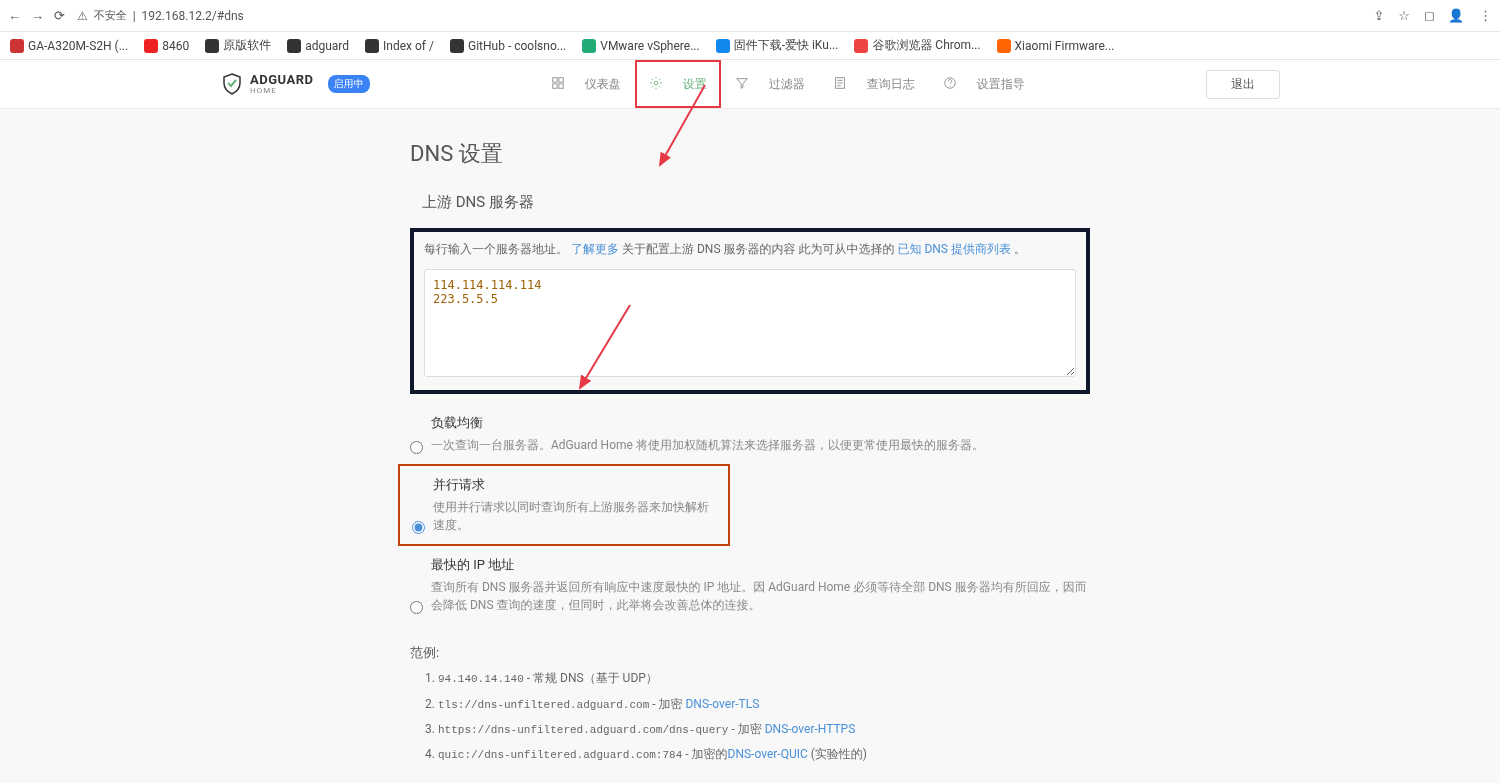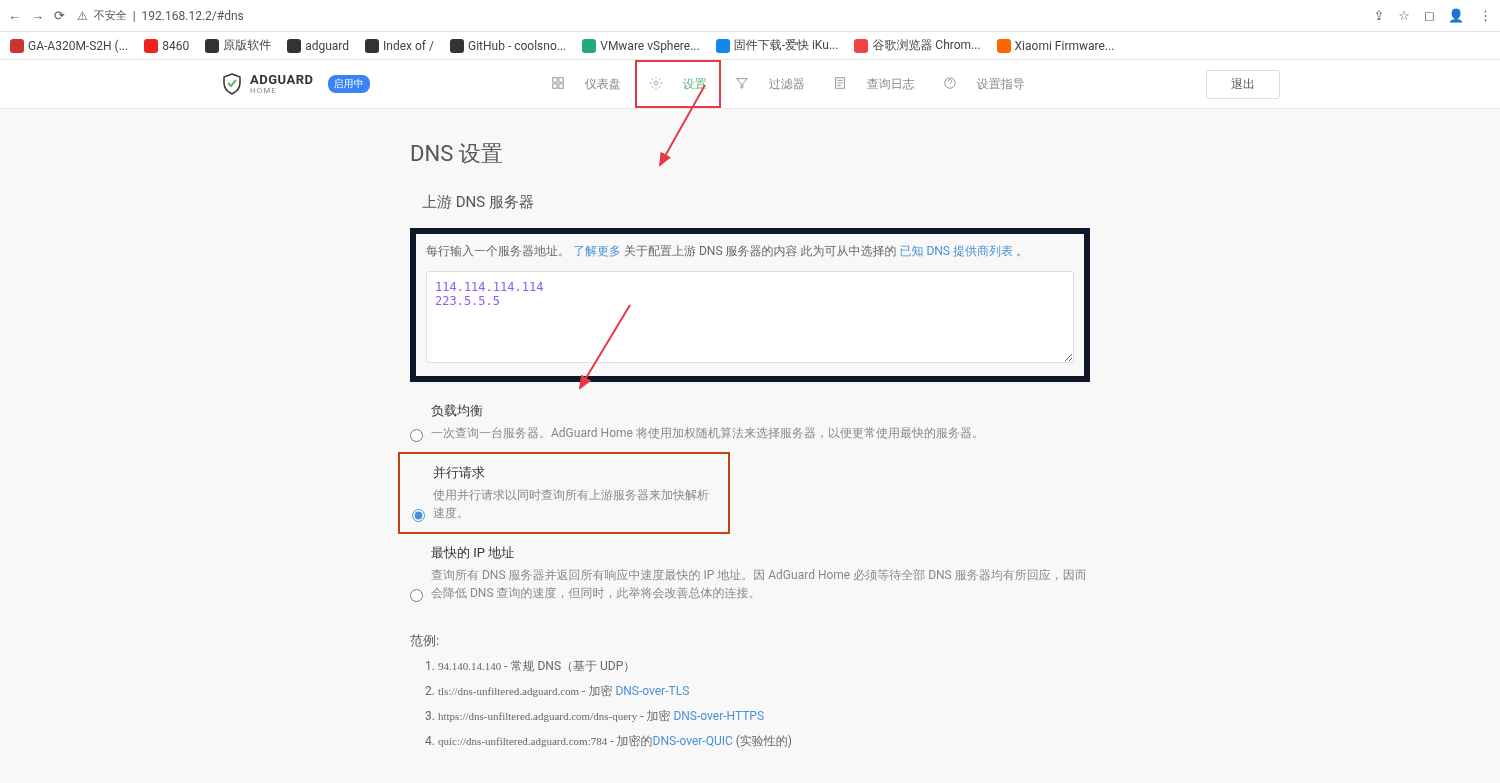--- a/index.html
+++ b/index.html
@@ -24,33 +24,33 @@
 .nav a{display:flex;align-items:center;gap:20px;padding:0 12px;height:48px;color:#888;font-size:12px;cursor:pointer;border:2px solid transparent}
 .nav a.active{color:#67b279}
 .nav a.highlighted{border:2px solid #e63946}
 .nav a svg{width:14px;height:14px}
 .logout-btn{border:1px solid #ddd;background:#fff;padding:5px 24px;font-size:12px;color:#555;border-radius:3px;cursor:pointer}
 .container{max-width:700px;margin:0 auto;padding:20px 10px}
 h1.page-title{font-size:22px;font-weight:400;color:#555;margin:10px 0 24px}
 h4.section-title{font-size:15px;font-weight:400;color:#555;margin:0 12px 16px}
 .hint{font-size:12px;color:#666;line-height:1.6;margin-bottom:4px}
 .hint a{color:#4a90d9;text-decoration:none}
-.upstream-box{border:6px solid #0f172a;padding:8px 10px 10px;margin-bottom:10px}
-textarea.servers{width:100%;height:92px;border:1px solid #ddd;border-radius:3px;padding:8px;font-family:Menlo,Consolas,monospace;font-size:12px;color:#8b5cf6;resize:vertical;margin-top:6px}
+.upstream-box{border:4px solid #0f172a;padding:8px 10px 10px;margin-bottom:10px}
+textarea.servers{width:100%;height:108px;border:1px solid #ddd;border-radius:3px;padding:8px;font-family:Menlo,Consolas,monospace;font-size:12px;color:#a16207;resize:vertical;margin-top:6px}
 .radio-group{margin:10px 0}
 .radio-item{padding:10px 0;position:relative}
 .radio-item.boxed{border:2px solid #c2410c;padding:10px 12px;margin-left:-12px;margin-right:360px}
 .radio-item label{display:flex;align-items:flex-end;gap:8px;cursor:pointer}
 .radio-item input[type=radio]{margin-top:2px;accent-color:#4a90d9}
 .radio-item .r-title{font-size:13px;color:#333}
 .radio-item .r-desc{font-size:12px;color:#888;margin-top:4px;line-height:1.5}
 .examples-title{font-size:13px;color:#555;margin:20px 0 8px}
 ol.examples{list-style:decimal;padding-left:28px;font-size:12px;color:#666}
 ol.examples li{margin:8px 0;line-height:1.4}
-ol.examples code{font-family:Liberation Serif, serif;font-size:11px;color:#666}
+ol.examples code{font-family:Liberation Mono, monospace;font-size:11px;color:#666}
 ol.examples a{color:#4a90d9;text-decoration:none}
 .arrow{position:absolute;pointer-events:none}
 .arrow svg{overflow:visible}
 </style>
 </head>
 <body>
 
 <div class="browser-bar">
   <div class="nav-btns">
     <span>←</span>

